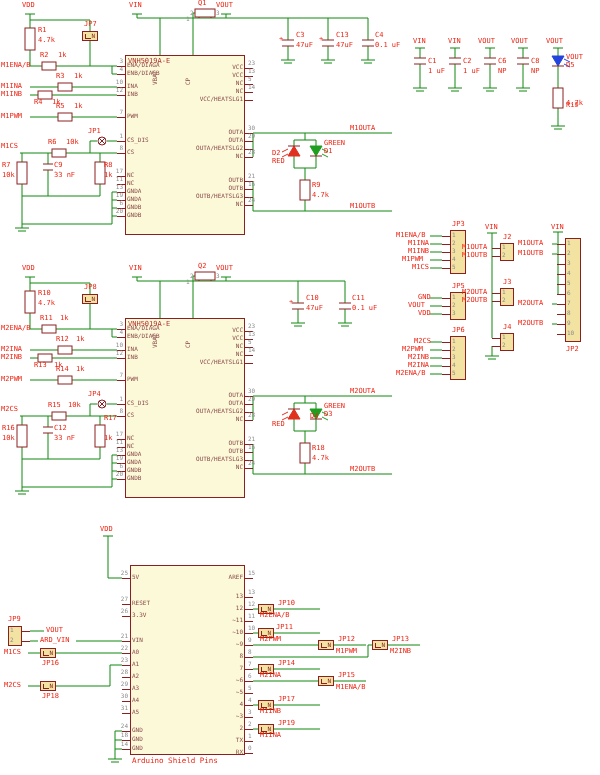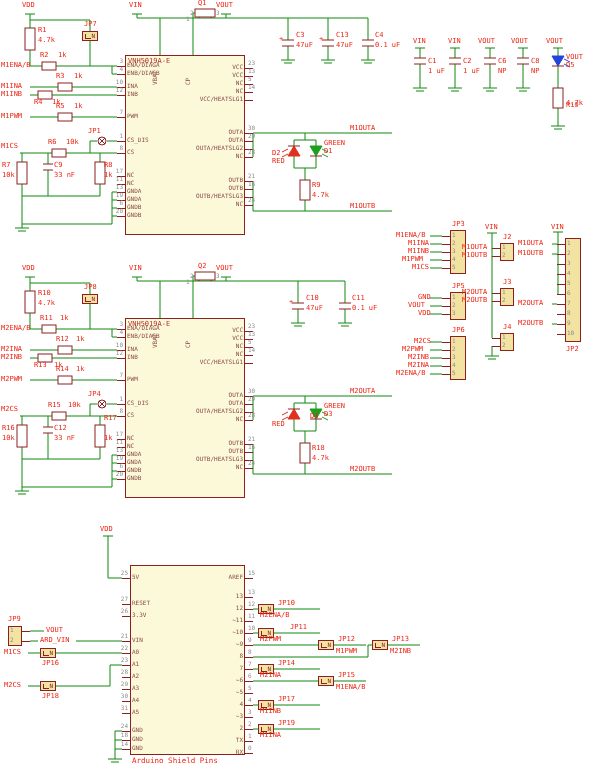--- a/index.html
+++ b/index.html
@@ -562,21 +562,21 @@
     <div class="t k-net" style="left: 100px; top: 526px;">VDD</div>
     <div class="t k-ref" style="left: 8px; top: 616px;">JP9</div>
     <div class="t k-net" style="left: 46px; top: 627px;">VOUT</div>
     <div class="t k-net" style="left: 40px; top: 637px;">ARD_VIN</div>
     <div class="t k-net" style="left: 4px; top: 649px;">M1CS</div>
     <div class="t k-ref" style="left: 42px; top: 660px;">JP16</div>
     <div class="t k-net" style="left: 4px; top: 682px;">M2CS</div>
     <div class="t k-ref" style="left: 42px; top: 693px;">JP18</div>
     <div class="t k-ref" style="left: 278px; top: 600px;">JP10</div>
     <div class="t k-net" style="left: 260px; top: 612px;">M2ENA/B</div>
-    <div class="t k-ref" style="left: 290px; top: 624px;">JP11</div>
+    <div class="t k-ref" style="left: 276px; top: 624px;">JP11</div>
     <div class="t k-net" style="left: 260px; top: 636px;">M2PWM</div>
     <div class="t k-ref" style="left: 338px; top: 636px;">JP12</div>
     <div class="t k-net" style="left: 336px; top: 648px;">M1PWM</div>
     <div class="t k-ref" style="left: 392px; top: 636px;">JP13</div>
     <div class="t k-net" style="left: 390px; top: 648px;">M2INB</div>
     <div class="t k-ref" style="left: 278px; top: 660px;">JP14</div>
     <div class="t k-net" style="left: 260px; top: 672px;">M2INA</div>
     <div class="t k-ref" style="left: 338px; top: 672px;">JP15</div>
     <div class="t k-net" style="left: 336px; top: 684px;">M1ENA/B</div>
     <div class="t k-ref" style="left: 278px; top: 696px;">JP17</div>

